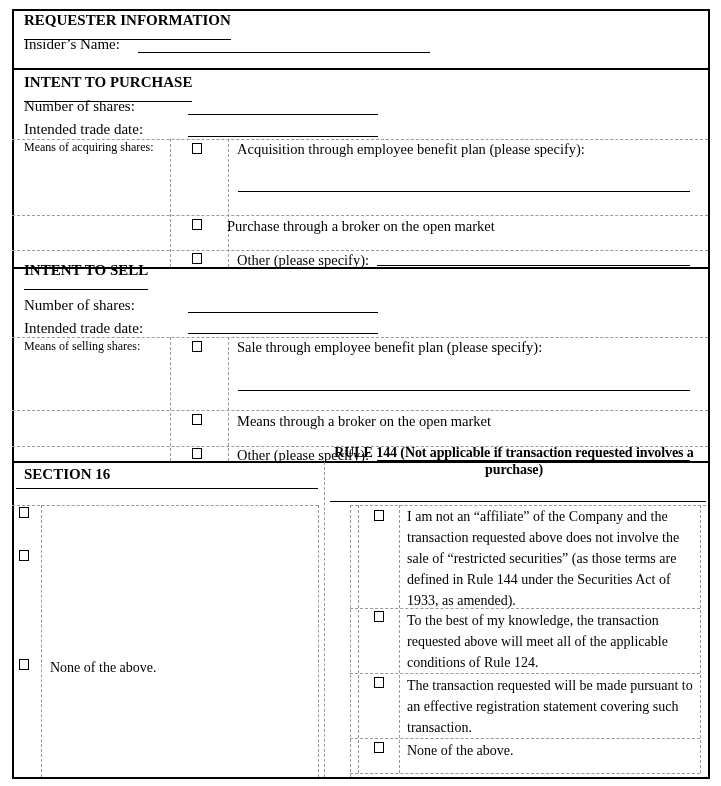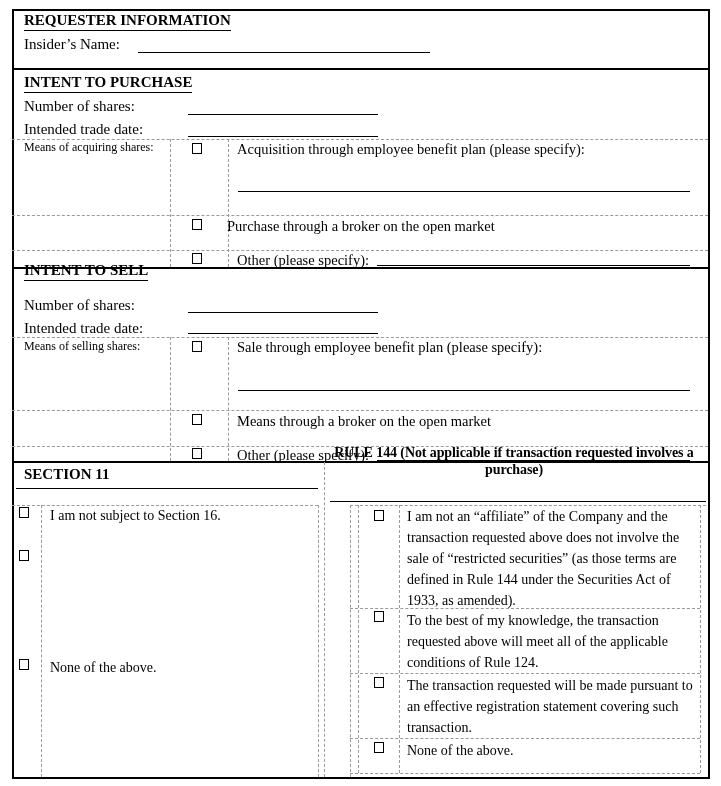--- a/index.html
+++ b/index.html
@@ -7,21 +7,21 @@
         font-family:"Liberation Serif","DejaVu Serif",serif;color:#000;overflow:hidden;}
   .outer{position:absolute;left:12px;top:9px;width:694px;height:766px;border:2.5px solid #000;}
   .ln{position:absolute;}
   .solid{border-top:2px solid #000;height:0;}
   .thin{border-top:1.5px solid #000;height:0;}
   .dh{border-top:1px dashed #9a9a9a;height:0;}
   .dv{border-left:1px dashed #9a9a9a;width:0;}
   .blank{position:absolute;border-bottom:1.5px solid #000;}
   .t{position:absolute;font-size:15px;line-height:1.15;white-space:nowrap;}
   .h{font-weight:bold;}
-  .u{border-bottom:1.5px solid #000;padding-bottom:1px;font-family:Liberation Serif, serif;}
+  .u{border-bottom:1.5px solid #000;padding-bottom:10px;font-family:Liberation Serif, serif;}
   .opt{font-size:14.5px;}
   .p{font-size:14px;line-height:21px;white-space:normal;}
   .wrap{white-space:normal;line-height:15px;font-size:12px;}
   .center{text-align:center;white-space:normal;line-height:17px;}
   .cb{position:absolute;width:8px;height:9px;border:1.8px solid #000;background:#fff;}
 </style>
 </head>
 <body>
 
 <div class="page">
@@ -78,28 +78,27 @@
 
   <div class="cb" style="left:192px;top:414px"></div>
   <div class="t opt" style="left:237px;top:413px">Means through a broker on the open market</div>
 
   <div class="cb" style="left:192px;top:448px"></div>
   <div class="t opt" style="left:237px;top:447px">Other (please specify):</div>
   <div class="blank" style="left:377px;top:446px;width:313px;height:14px"></div>
 
   <div class="ln dv" style="left:324px;top:462px;height:315px"></div>
 
-  <div class="t h" style="left:24px;top:466px">SECTION 11</div>
+  <div class="t h" style="left:24px;top:466px">SECTION 16</div>
   <div class="ln thin" style="left:16px;top:488px;width:302px"></div>
   <div class="ln dh" style="left:12px;top:505px;width:306px"></div>
   <div class="ln dv" style="left:41px;top:505px;height:272px"></div>
   <div class="ln dv" style="left:318px;top:505px;height:272px"></div>
 
   <div class="cb" style="left:19px;top:507px"></div>
-  <div class="t p" style="left:50px;top:505px;width:268px">I am not subject to Section 16.</div>
 
   <div class="cb" style="left:19px;top:550px"></div>
 
   <div class="cb" style="left:19px;top:659px"></div>
   <div class="t p" style="left:50px;top:657px;width:268px">None of the above.</div>
 
   <div class="t h center" style="left:320px;top:444px;width:388px;font-size:14px;letter-spacing:-0.1px">RULE 144 (Not applicable if transaction requested involves a purchase)</div>
   <div class="ln thin" style="left:330px;top:501px;width:376px"></div>
 
   <div class="ln dh" style="left:350px;top:505px;width:356px"></div>

